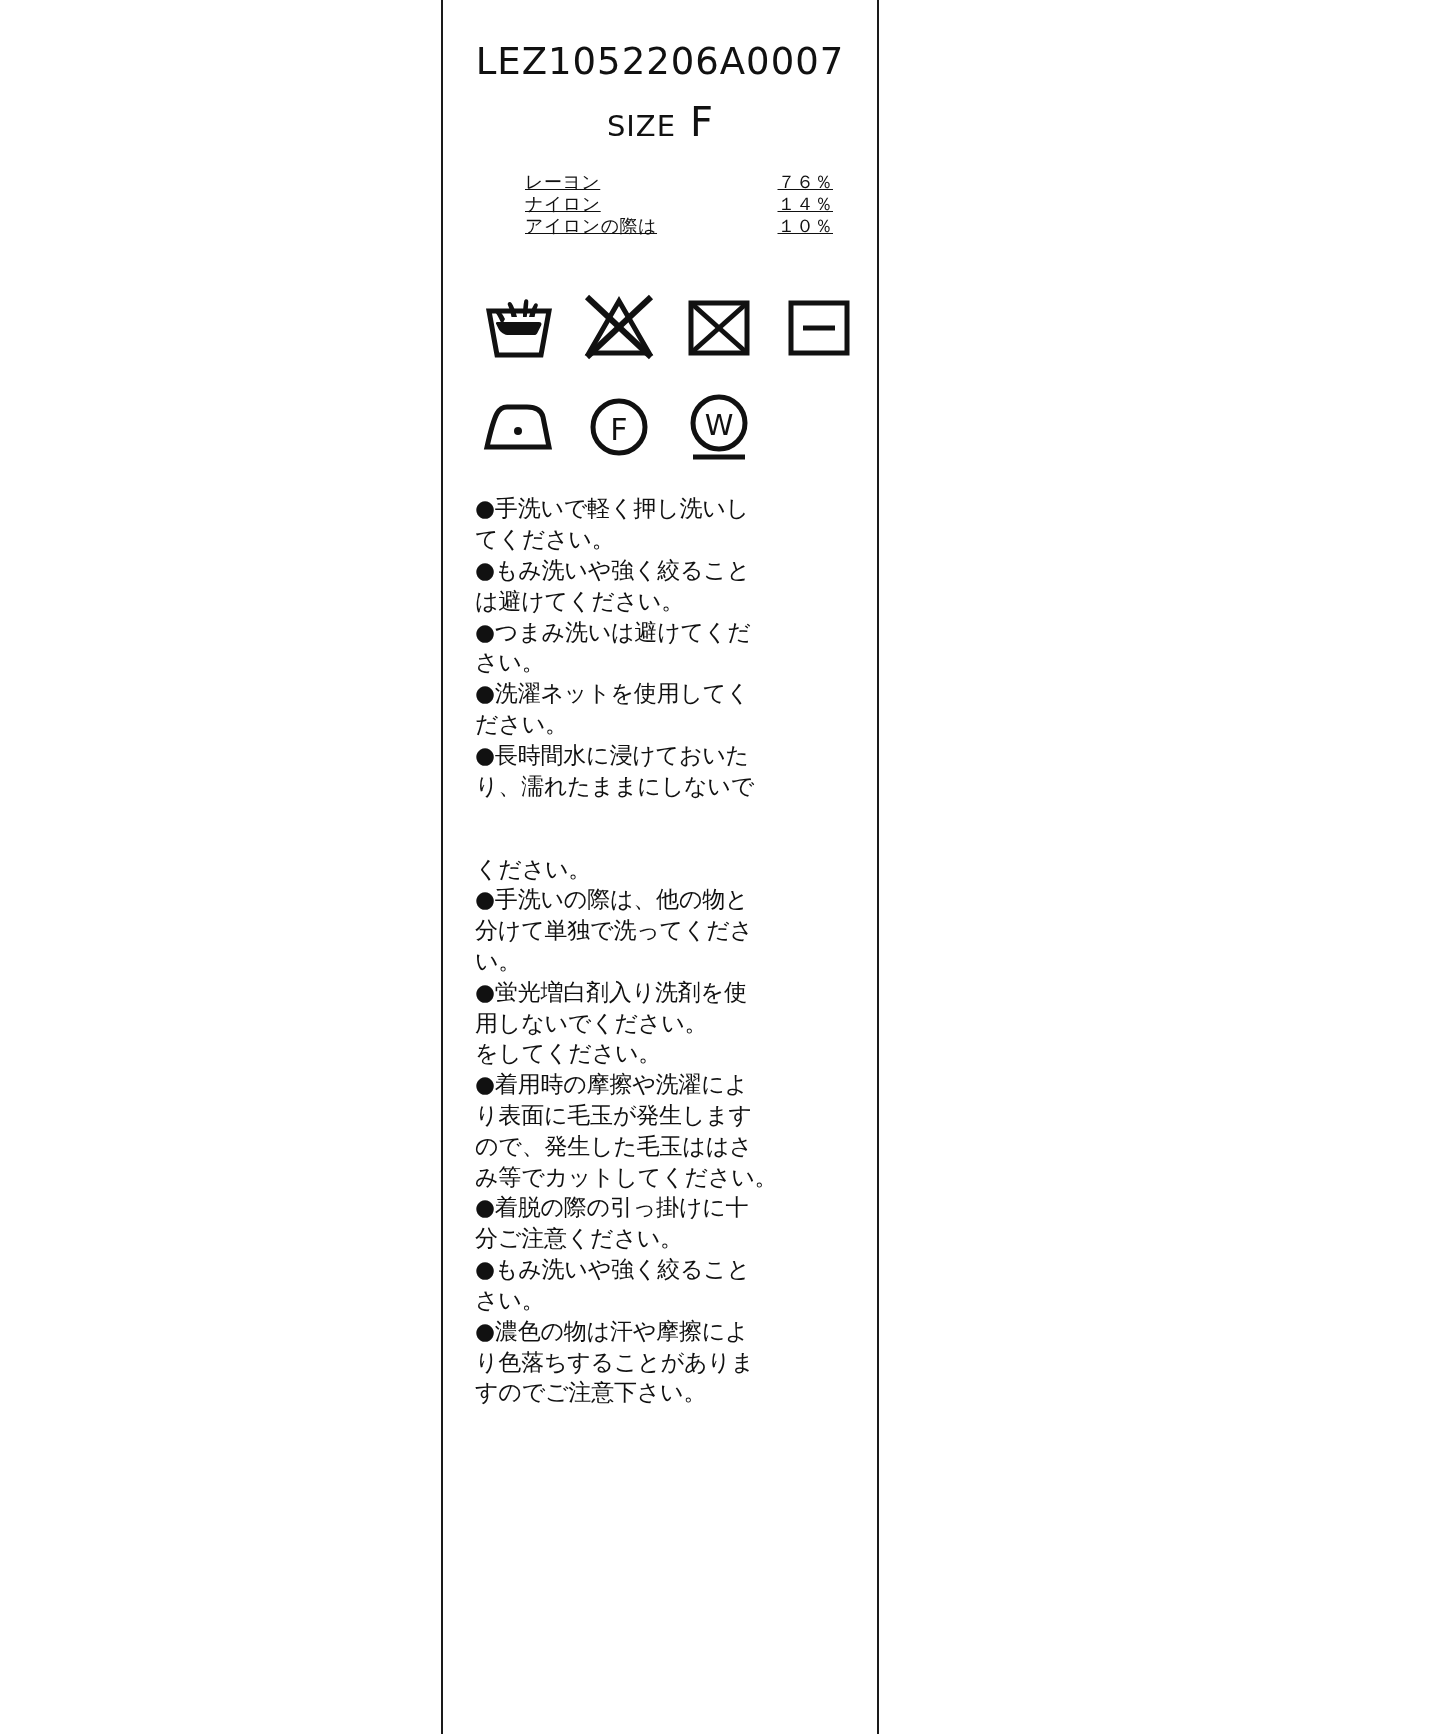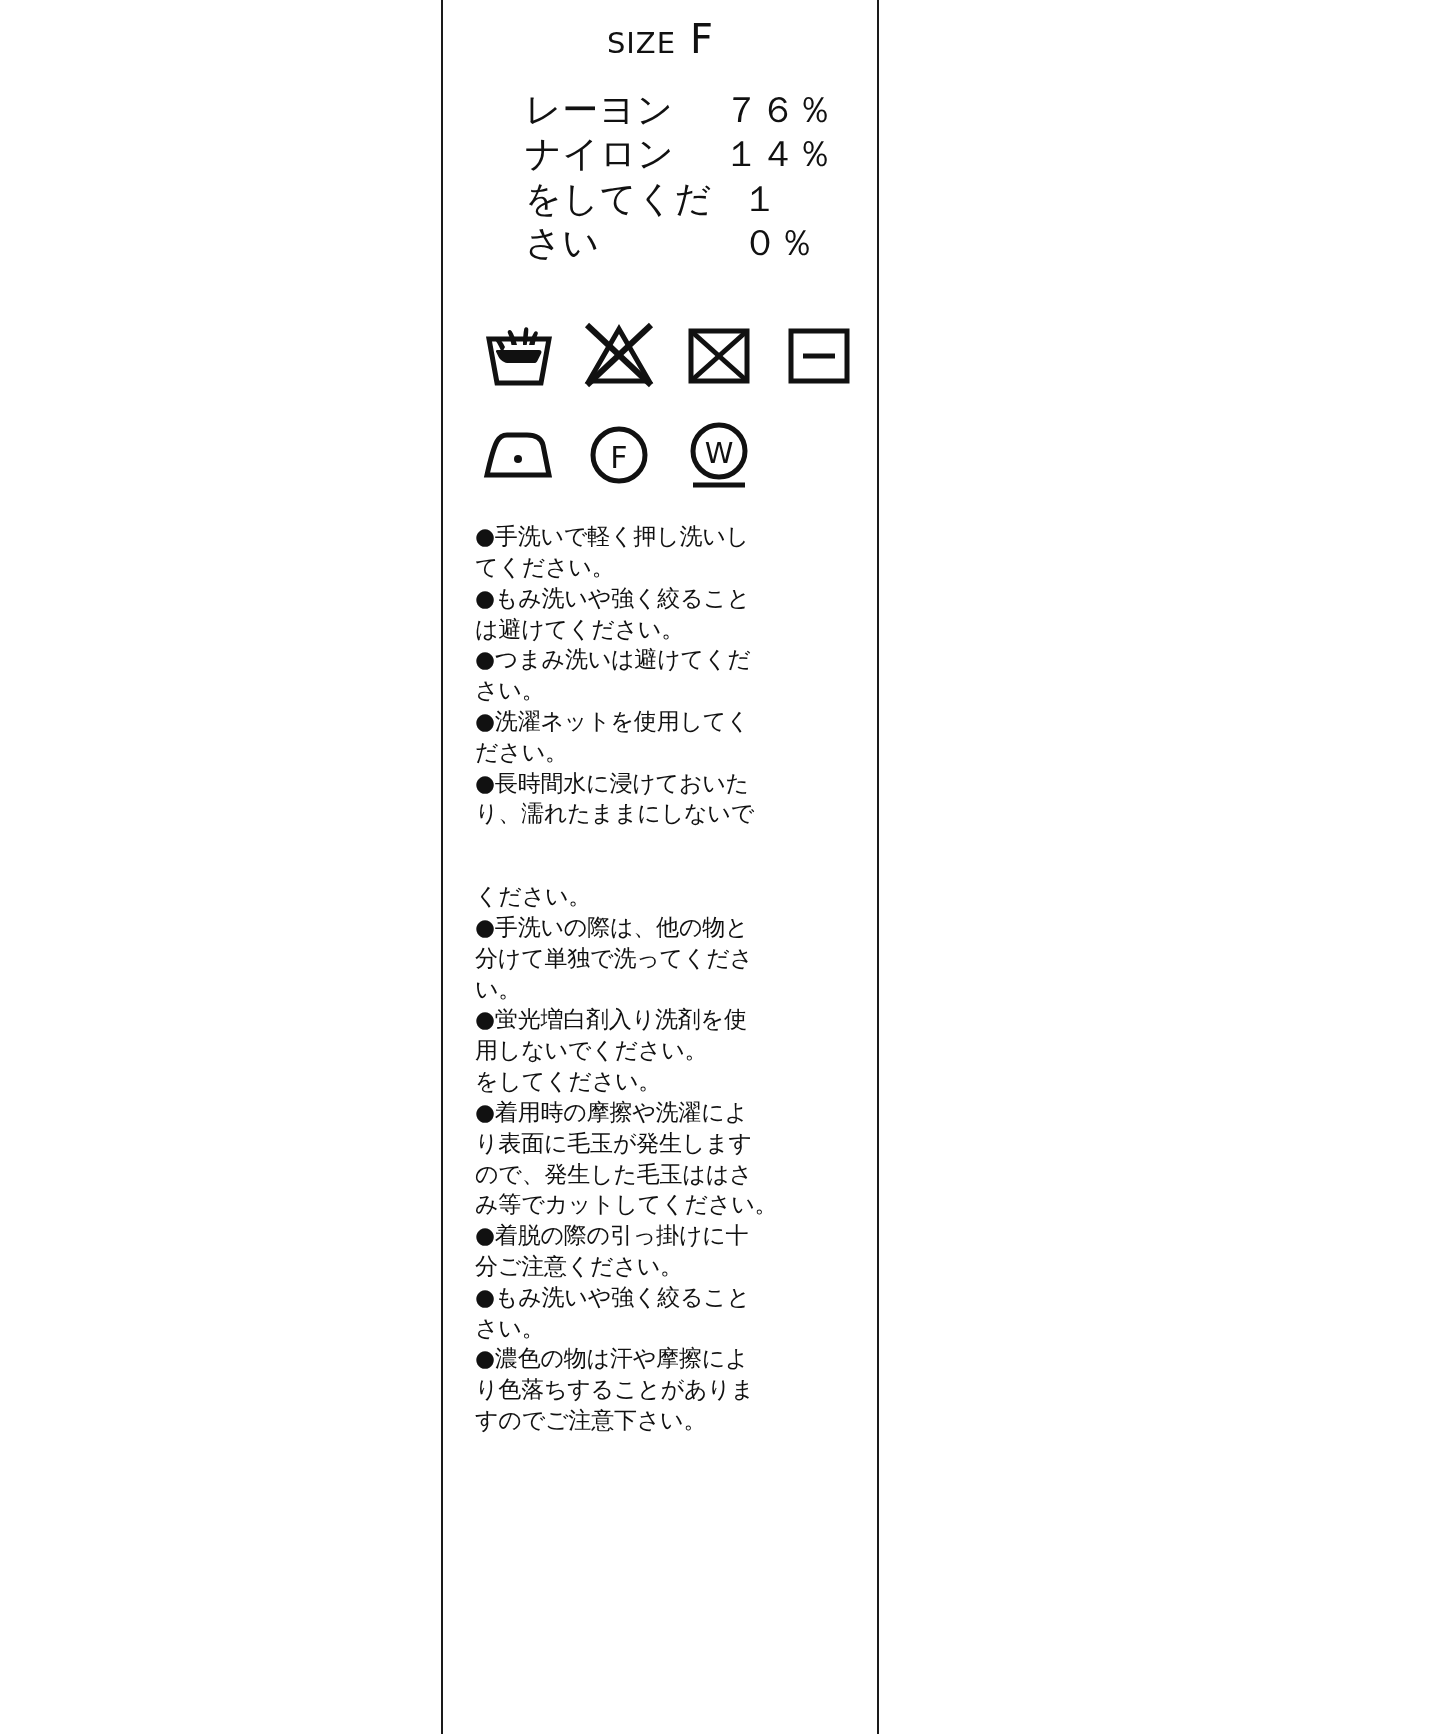--- a/index.html
+++ b/index.html
@@ -62,24 +62,25 @@
   }
 
   .composition {
     margin-top: 26px;
     padding-left: 82px;
     padding-right: 44px;
   }
   .comp-row {
     display: flex;
     justify-content: space-between;
-    font-size: 36px;
+    font-size: 18px;
     line-height: 1.23;
     letter-spacing: 0.5px;
     font-family: "DejaVu Sans", sans-serif;
+    text-decoration: underline;
   }
   .comp-pct { font-family: "DejaVu Sans", sans-serif; }
 
   .symbols {
     margin-top: 52px;
     padding-left: 38px;
   }
   .sym-row {
     display: flex;
     align-items: flex-end;
@@ -106,36 +107,37 @@
   .notes .gap { height: 52px; }
 </style>
 </head>
 <body>
 
 <div class="rule left"></div>
 <div class="rule right"></div>
 
 <div class="label">
 
+  <div class="code">LEZ1052206A0007</div>
 
   <div class="size-row">
     <span class="size-label">SIZE</span><span class="size-value">F</span>
   </div>
 
   <div class="composition">
     <div class="comp-row">
       <span>レーヨン</span>
       <span class="comp-pct">７６％</span>
     </div>
     <div class="comp-row">
       <span>ナイロン</span>
       <span class="comp-pct">１４％</span>
     </div>
     <div class="comp-row">
-      <span>をしてください</span>
+      <span>アイロンの際は</span>
       <span class="comp-pct">１０％</span>
     </div>
   </div>
 
   <div class="symbols">
     <div class="sym-row">
 
       <span class="sym">
         <svg class="sym" viewBox="0 0 76 76" xmlns="http://www.w3.org/2000/svg">
           <path d="M8 22 L68 22 L60 66 L16 66 Z" fill="none" stroke="#111" stroke-width="5"></path>

